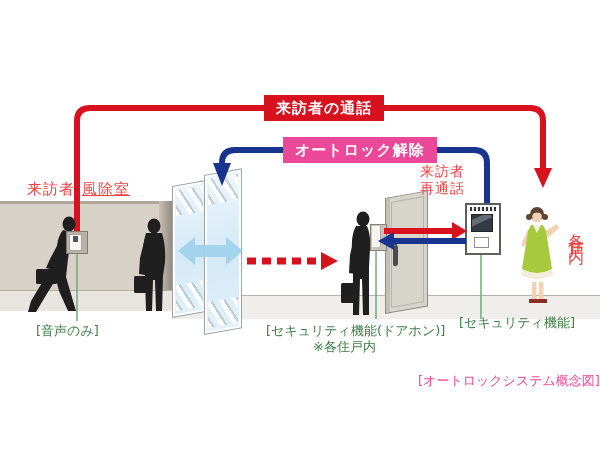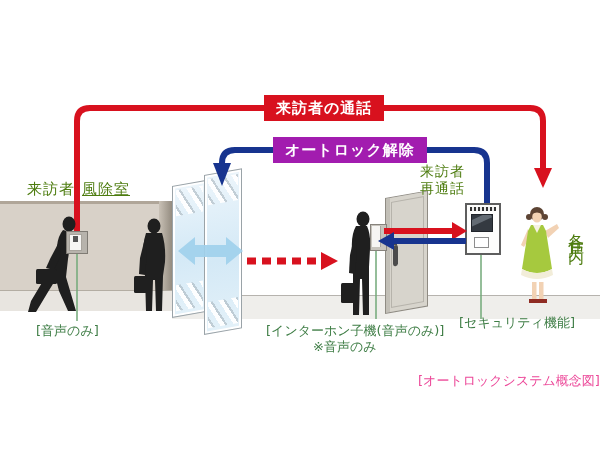--- a/index.html
+++ b/index.html
@@ -42,23 +42,23 @@
     background:repeating-linear-gradient(90deg,#333 0 2px,#eee 2px 4px);}
   .security-device .screen{position:absolute;left:4px;top:9px;width:20px;height:16px;background:#343a41;
     border:1px solid #20242a;overflow:hidden;}
   .security-device .screen::after{content:"";position:absolute;left:-6px;top:2px;width:26px;height:6px;
     background:rgba(160,170,180,.45);transform:rotate(-25deg);}
   .security-device .slot{position:absolute;left:7px;top:32px;width:13px;height:9px;border:1px solid #8d8d8d;background:#fff;}
   
   .banner{position:absolute;color:#fff;font-weight:bold;font-size:15px;line-height:26px;
     padding:0 12px;letter-spacing:1px;white-space:nowrap;z-index:30;}
   .banner-red{left:264px;top:95px;background:#d8111e;}
-  .banner-blue{left:273px;top:137px;background:#a21caf;}
+  .banner-blue{left:283px;top:137px;background:#ec4899;}
   
-  .lbl{position:absolute;color:#4d7c0f;font-size:15px;letter-spacing:1px;white-space:nowrap;z-index:25;}
+  .lbl{position:absolute;color:#ef4444;font-size:15px;letter-spacing:1px;white-space:nowrap;z-index:25;}
   .lbl-visitor{left:27px;top:180px;}
   .lbl-windbreak{left:82px;top:180px;text-decoration:underline;}
   .lbl-entrance{left:263px;top:186px;}
   .lbl-recall{left:420px;top:163px;font-size:14px;line-height:17px;}
   .lbl-inside{left:565px;top:221px;writing-mode:vertical-rl;font-size:16px;letter-spacing:5px;}
   .glbl{position:absolute;color:#3e7d45;font-size:13px;letter-spacing:0;white-space:nowrap;z-index:25;}
   .glbl-entrance{left:36px;top:322px;}
   .glbl-intercom{left:266px;top:322px;}
   .glbl-note{left:313px;top:338px;}
   .glbl-security{left:459px;top:314px;}
@@ -178,19 +178,19 @@
 
   <div class="lbl lbl-visitor">来訪者</div>
   <div class="lbl lbl-windbreak">風除室</div>
   <div class="lbl lbl-recall">
     <div>来訪者</div>
     <div>再通話</div>
   </div>
   <div class="lbl lbl-inside">各住戸内</div>
 
   <div class="glbl glbl-entrance">[音声のみ]</div>
-  <div class="glbl glbl-intercom">[インターホン子機(音声のみ)]</div>
-  <div class="glbl glbl-note">※音声のみ</div>
+  <div class="glbl glbl-intercom">[セキュリティ機能(ドアホン)]</div>
+  <div class="glbl glbl-note">※各住戸内</div>
   <div class="glbl glbl-security">[セキュリティ機能]</div>
 
   <div class="caption">[オートロックシステム概念図]</div>
 
 </div>
 
 </body></html>

